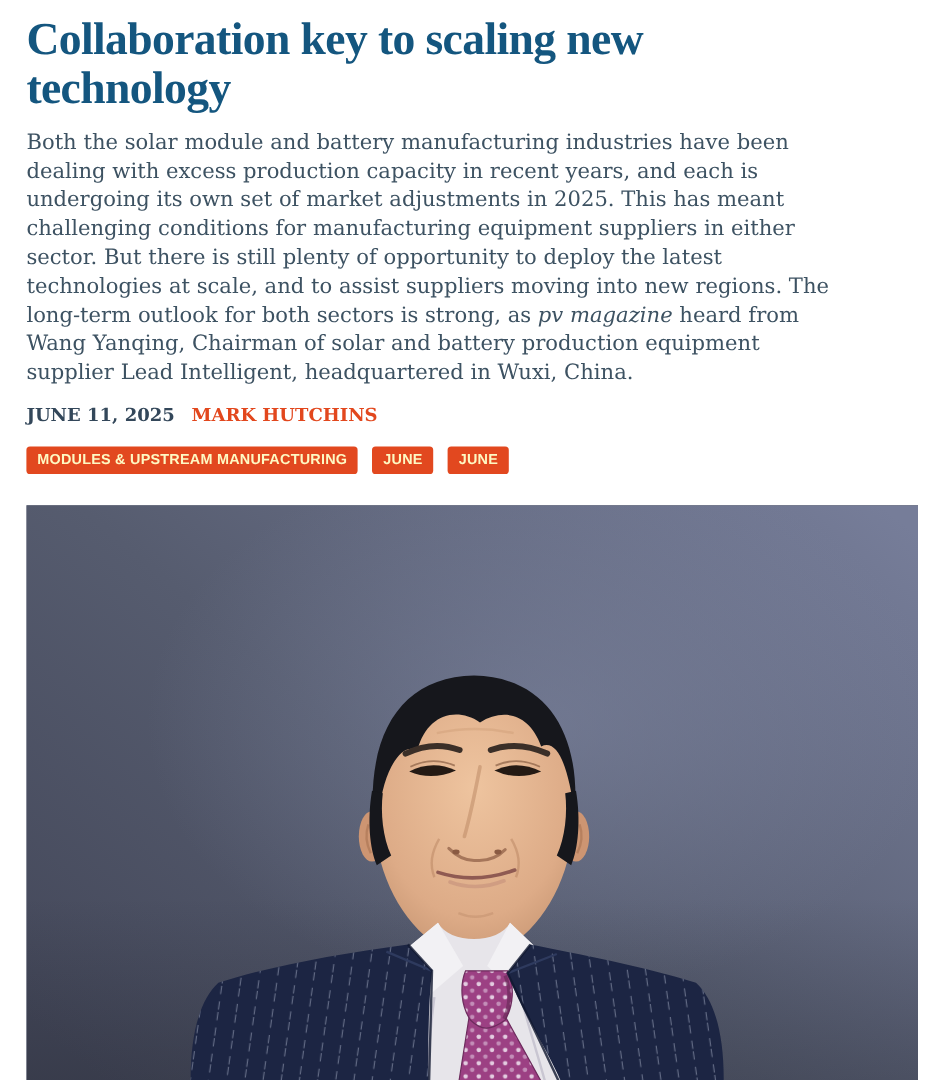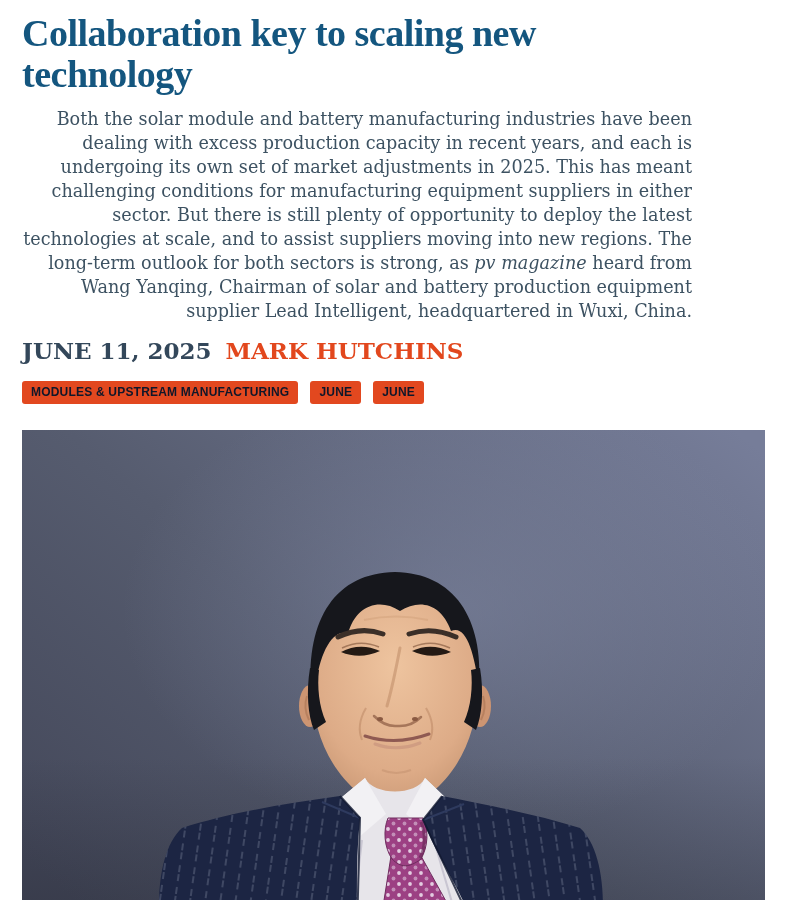--- a/index.html
+++ b/index.html
@@ -19,47 +19,46 @@
     line-height: 1.08;
     letter-spacing: -0.5px;
     color: #14567f;
   }
 
   p.lead {
     margin-top: 12px;
     font-size: 17.6px;
     line-height: 24px;
     color: #3d5262;
-    text-align: right;
   }
   p.lead .brand { font-style: italic; }
 
   .meta {
     margin-top: 14px;
-    font-size: 23px;
+    font-size: 15px;
     font-weight: 700;
     color: #33475a;
   }
   .meta .author {
     color: #e2471d;
     text-decoration: none;
     margin-left: 14px;
     cursor: pointer;
   }
 
   .tags {
     margin-top: 17px;
     display: flex;
     gap: 12px;
     align-items: center;
   }
   .tag {
     display: inline-block;
     background: #e2481f;
-    color: #0f172a;
+    color: #fef9c3;
     font-family: "Liberation Sans", sans-serif;
     font-size: 12px;
     font-weight: 700;
     letter-spacing: 0.2px;
     padding: 4px 9px 5px 9px;
     border-radius: 3px;
     text-decoration: none;
     white-space: nowrap;
     cursor: pointer;
   }

